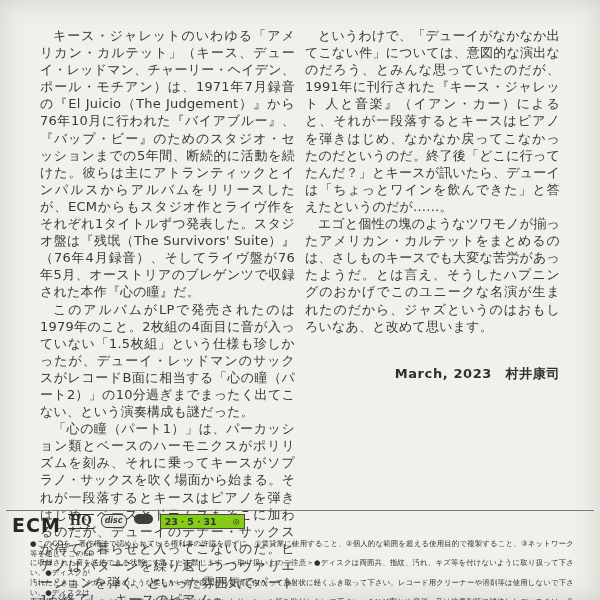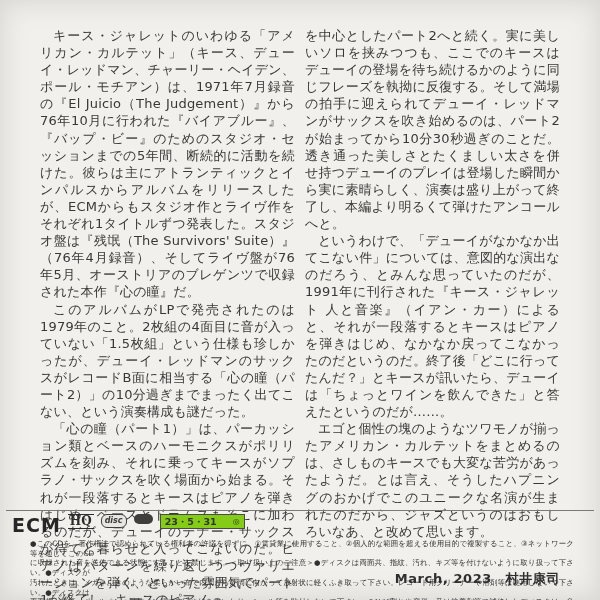--- a/index.html
+++ b/index.html
@@ -113,21 +113,20 @@
 </head>
 <body>
 
 <div class="article">
   <div class="col">
     <p class="indent">キース・ジャレットのいわゆる「アメリカン・カルテット」（キース、デューイ・レッドマン、チャーリー・ヘイデン、ポール・モチアン）は、1971年7月録音の『El Juicio（The Judgement）』から76年10月に行われた『バイアブルー』、『バップ・ビー』のためのスタジオ・セッションまでの5年間、断続的に活動を続けた。彼らは主にアトランティックとインパルスからアルバムをリリースしたが、ECMからもスタジオ作とライヴ作をそれぞれ1タイトルずつ発表した。スタジオ盤は『残氓（The Survivors' Suite）』（76年4月録音）、そしてライヴ盤が76年5月、オーストリアのブレゲンツで収録された本作『心の瞳』だ。</p>
     <p class="indent">このアルバムがLPで発売されたのは1979年のこと。2枚組の4面目に音が入っていない「1.5枚組」という仕様も珍しかったが、デューイ・レッドマンのサックスがレコードB面に相当する「心の瞳（パート2）」の10分過ぎまでまったく出てこない、という演奏構成も謎だった。</p>
     <p class="indent">「心の瞳（パート1）」は、パーカッション類とベースのハーモニクスがポリリズムを刻み、それに乗ってキースがソプラノ・サックスを吹く場面から始まる。それが一段落するとキースはピアノを弾きはじめ、ベースとドラムスもそこに加わるのだが、デューイのテナー・サックスが待てど暮らせど入ってこないのだ。ピアノはパターンを繰り返しつつヴァリエーションを弾く、といった雰囲気でパート1が終了し、キースのピアノ</p>
   </div>
   <div class="col">
-    <p>を中心としたパート2へと続く。実に美しいソロを挟みつつも、ここでのキースはデューイの登場を待ち続けるかのように同じフレーズを執拗に反復する。そして満場の拍手に迎えられてデューイ・レッドマンがサックスを吹き始めるのは、パート2が始まってから10分30秒過ぎのことだ。透き通った美しさとたくましい太さを併せ持つデューイのプレイは登場した瞬間から実に素晴らしく、演奏は盛り上がって終了し、本編より明るくて弾けたアンコールへと。</p>
     <p class="indent">というわけで、「デューイがなかなか出てこない件」については、意図的な演出なのだろう、とみんな思っていたのだが、1991年に刊行された『キース・ジャレット 人と音楽』（イアン・カー）によると、それが一段落するとキースはピアノを弾きはじめ、なかなか戻ってこなかったのだというのだ。終了後「どこに行ってたんだ？」とキースが訊いたら、デューイは「ちょっとワインを飲んできた」と答えたというのだが……。</p>
     <p class="indent">エゴと個性の塊のようなツワモノが揃ったアメリカン・カルテットをまとめるのは、さしものキースでも大変な苦労があったようだ。とは言え、そうしたハプニングのおかげでこのユニークな名演が生まれたのだから、ジャズというのはおもしろいなあ、と改めて思います。</p>
     <div class="signature">March, 2023　村井康司</div>
   </div>
 </div>
 
 <div class="footer">
   <div class="logo-row">
     <span class="ecm-logo">ECM</span>
     <span class="hq-logo">HQ</span>

